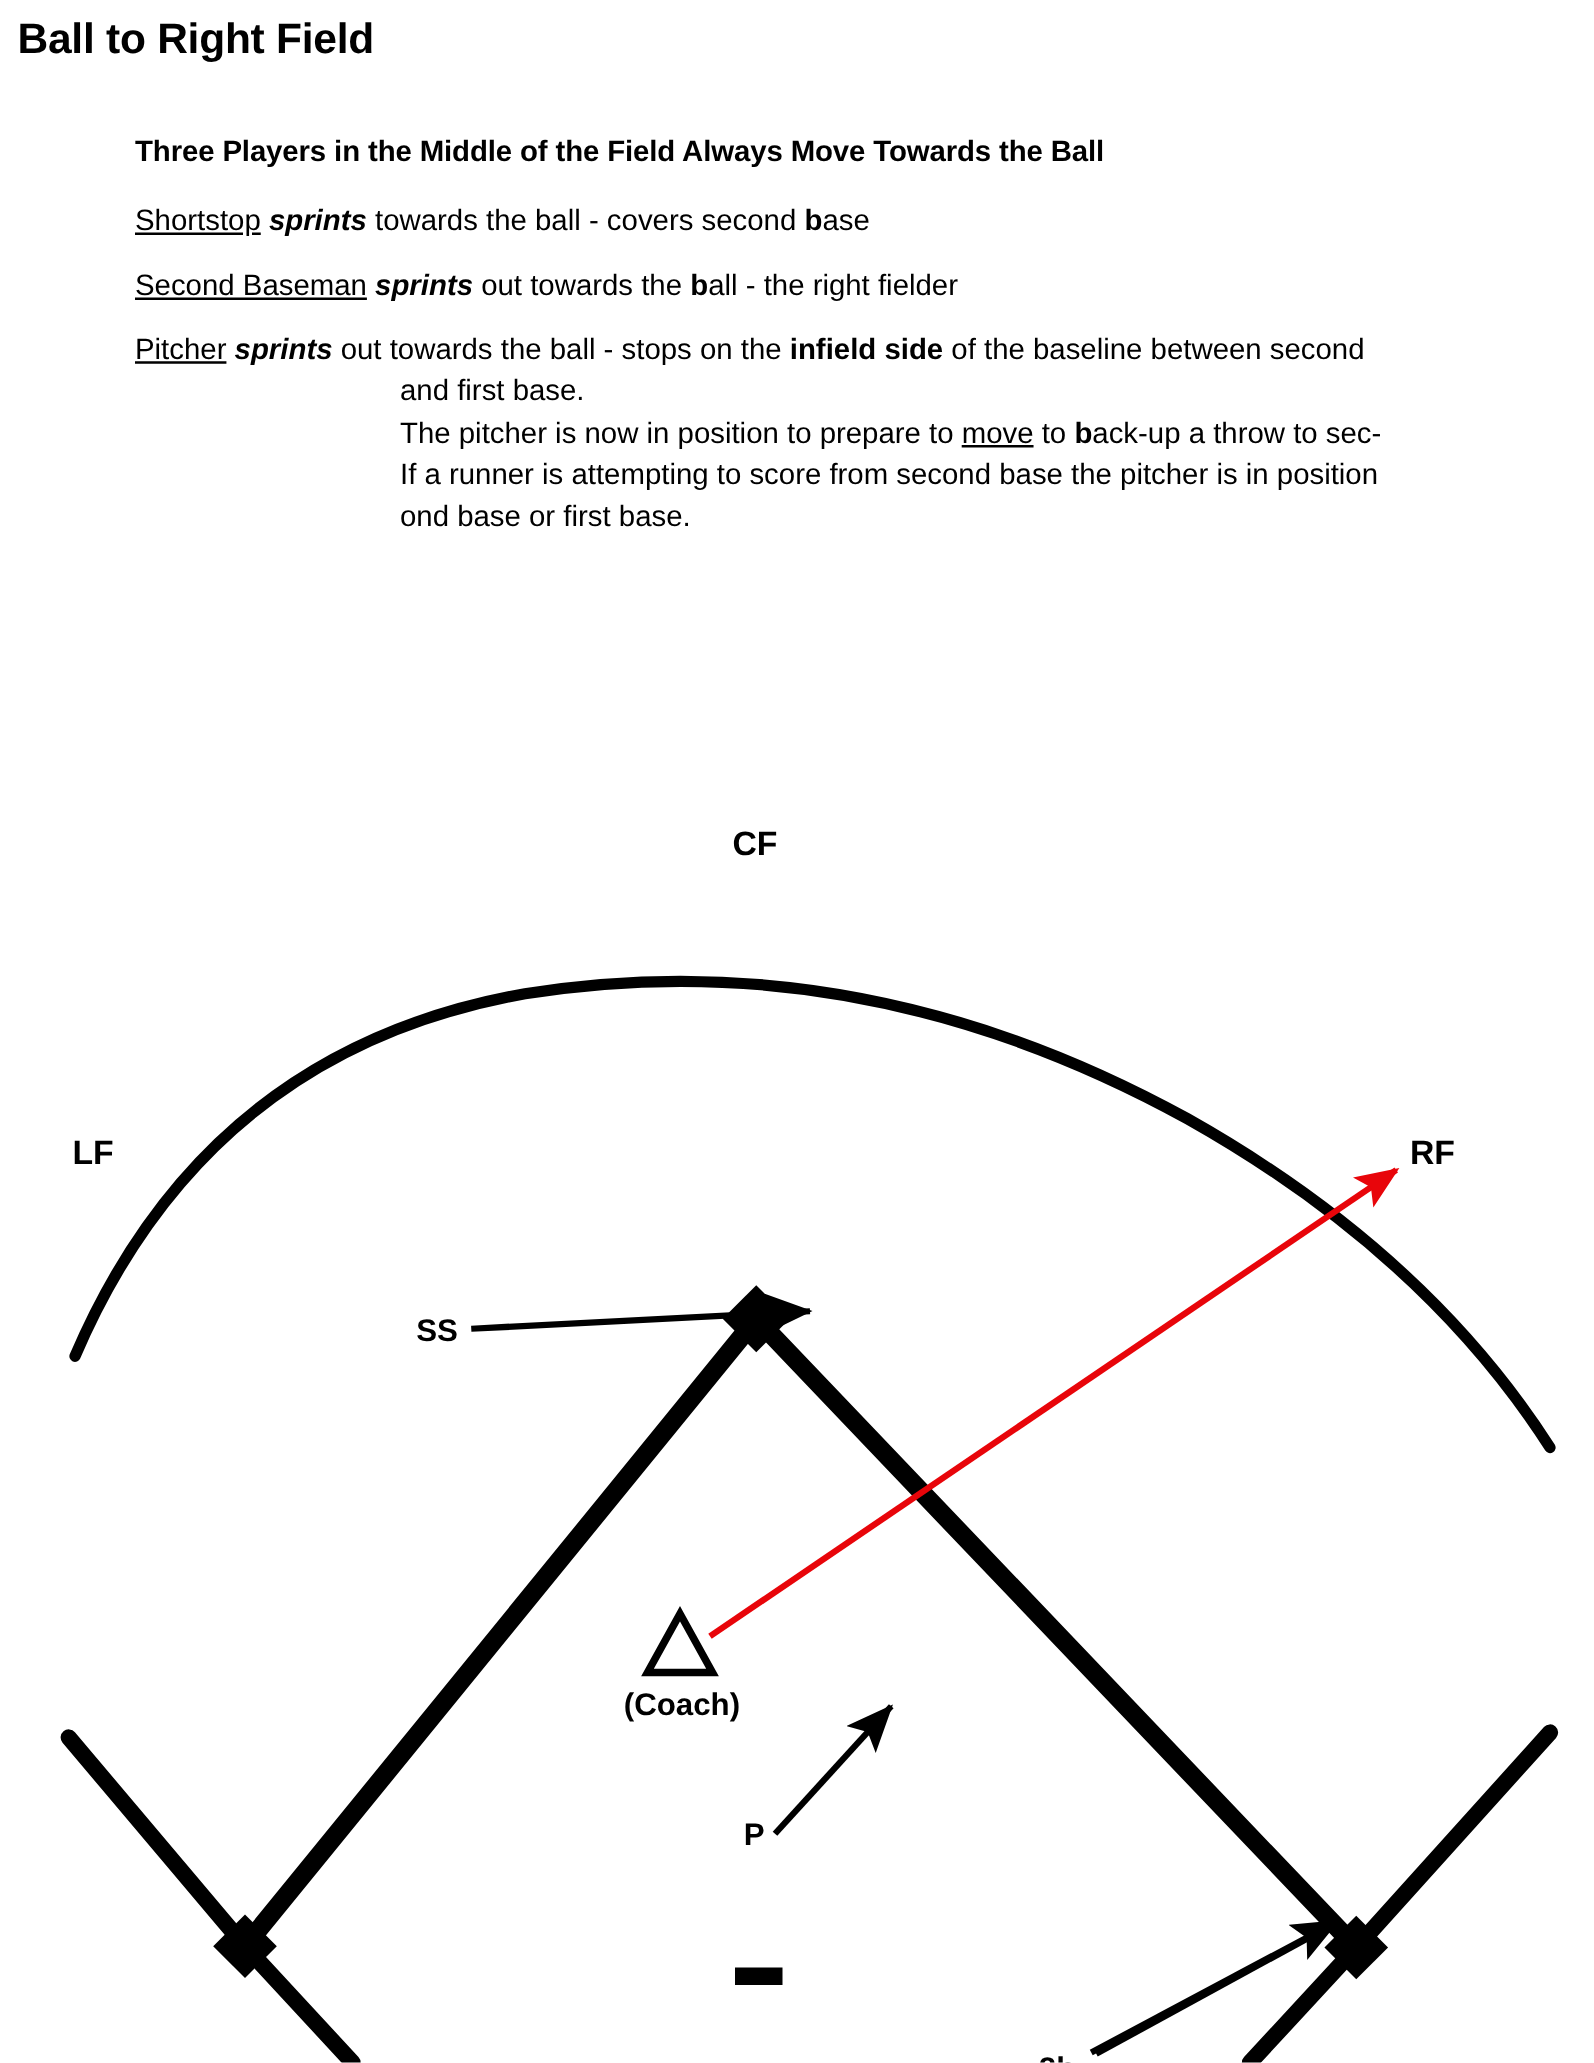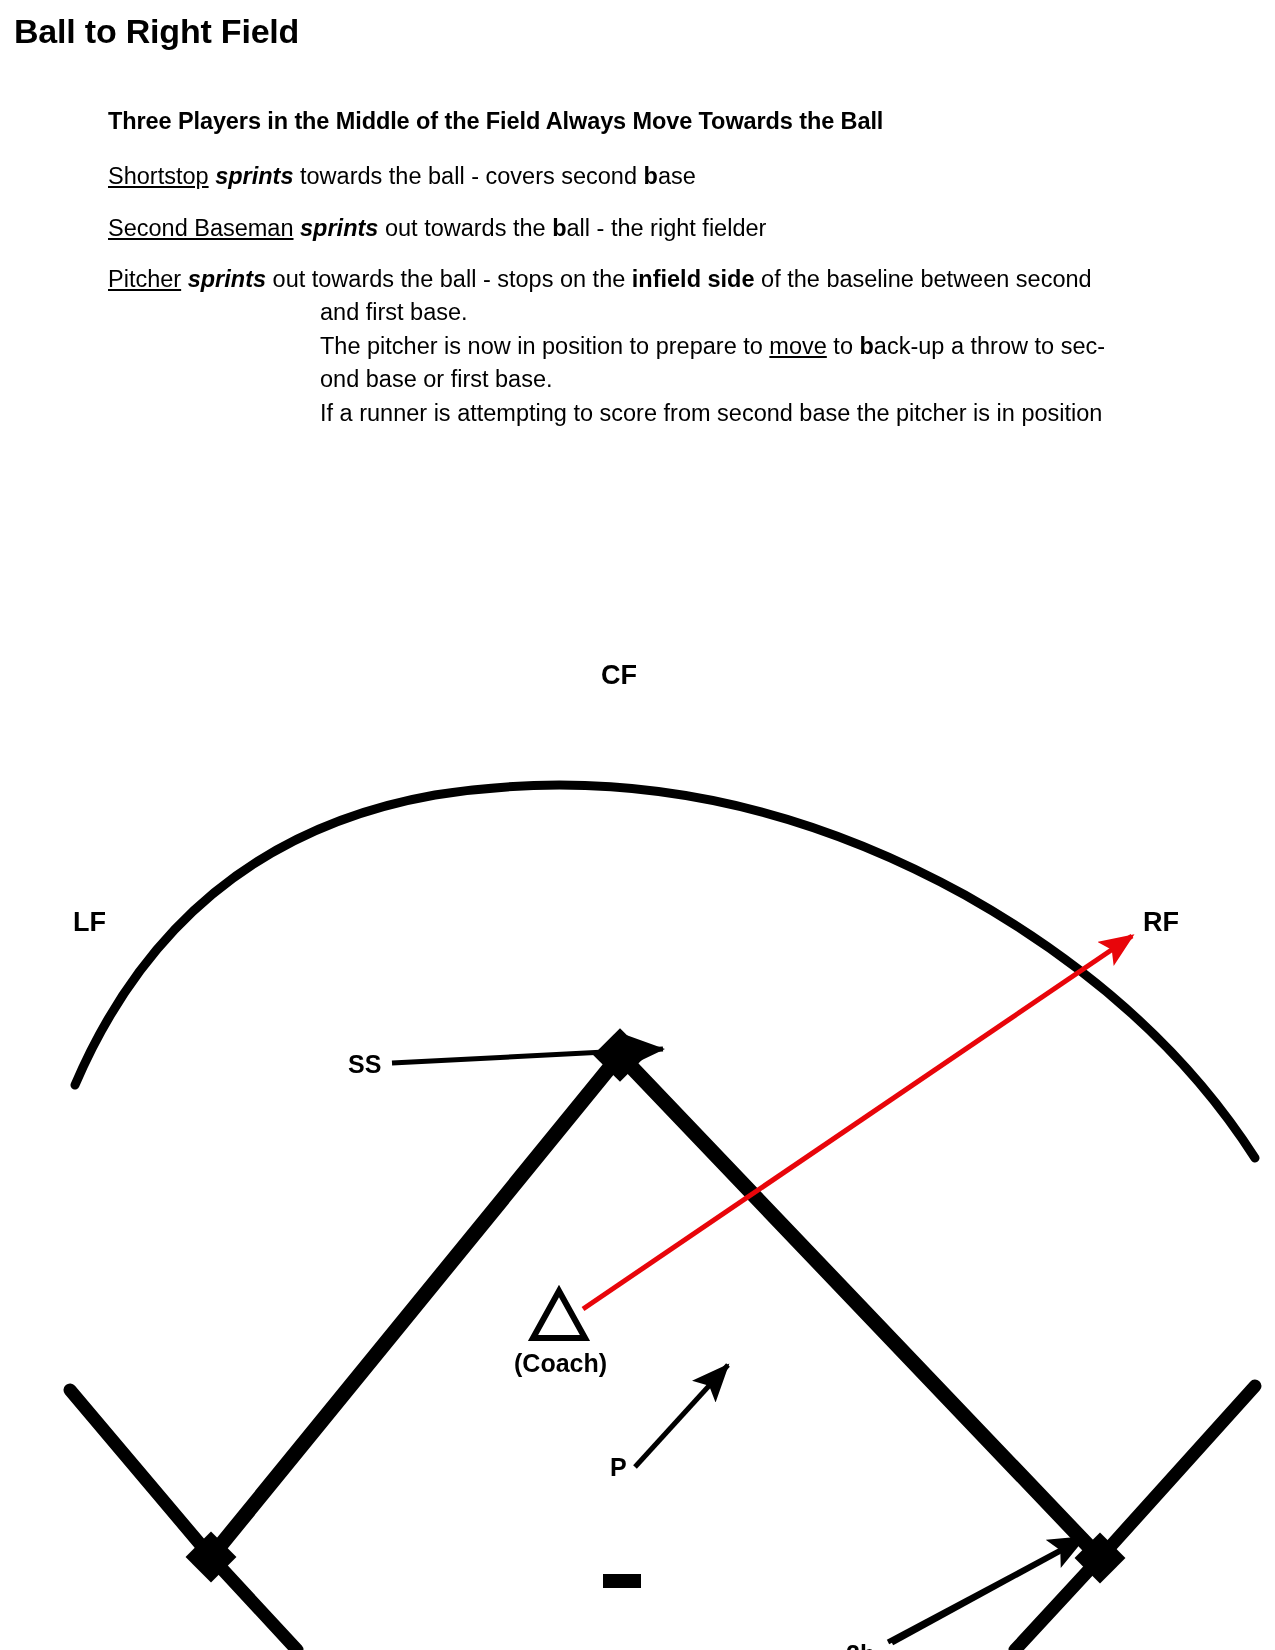--- a/index.html
+++ b/index.html
@@ -51,21 +51,21 @@
     display: block;
     padding-left: 212px;
   }
   .u { text-decoration: underline; }
   .b { font-weight: bold; }
   .bi { font-weight: bold; font-style: italic; }
 
   
   #diagram {
     position: absolute;
-    left: 15px;
+    left: 0;
     top: 600px;
     width: 1086px;
     height: 1050px;
     text-align: right;
   }
   #diagram svg {
     display: block;
   }
   .fieldlabel {
     font-family: "Liberation Sans", sans-serif;
@@ -95,22 +95,22 @@
   </p>
 
   <p class="para">
     <span class="u">Second Baseman</span><span> </span><span class="bi">sprints</span><span> out towards the </span><span class="b">b</span><span>all  -   the right fielder</span>
   </p>
 
   <p class="para">
     <span class="u">Pitcher</span><span> </span><span class="bi">sprints</span><span> out towards the ball  -   stops on the </span><span class="b">infield side</span><span> of the baseline between second</span>
     <span class="indent-line">and first base.</span>
     <span class="indent-line"><span>The pitcher is now in position to prepare to </span><span class="u">move</span><span> to </span><span class="b">b</span><span>ack-up a throw to sec-</span></span>
+    <span class="indent-line">If a runner is attempting to score from second base the pitcher is in position</span>
     <span class="indent-line">ond base or first base.</span>
-    <span class="indent-line">If a runner is attempting to score from second base the pitcher is in position</span>
   </p>
 
 </div>
 
 <div id="diagram">
   <svg width="1275" height="1050" viewBox="0 0 1275 1050" xmlns="http://www.w3.org/2000/svg">
     <defs>
       <marker id="arrowBlack" markerWidth="9" markerHeight="9" refX="7.2" refY="3.2" orient="auto" markerUnits="strokeWidth">
         <path d="M0,0 L7.6,3.2 L0,6.4 L1.6,3.2 z" fill="#000000"></path>
       </marker>

